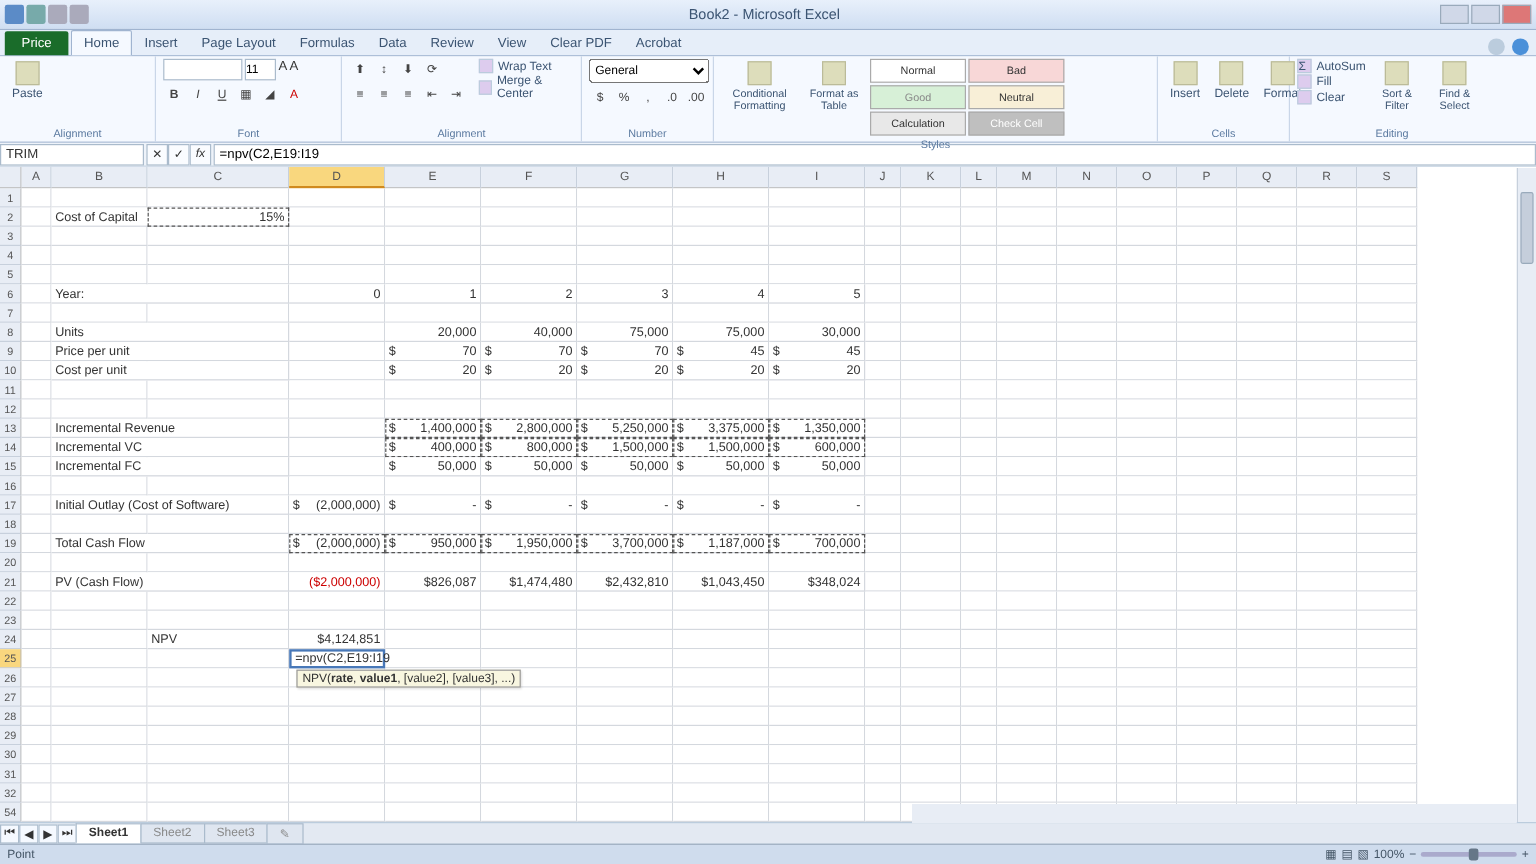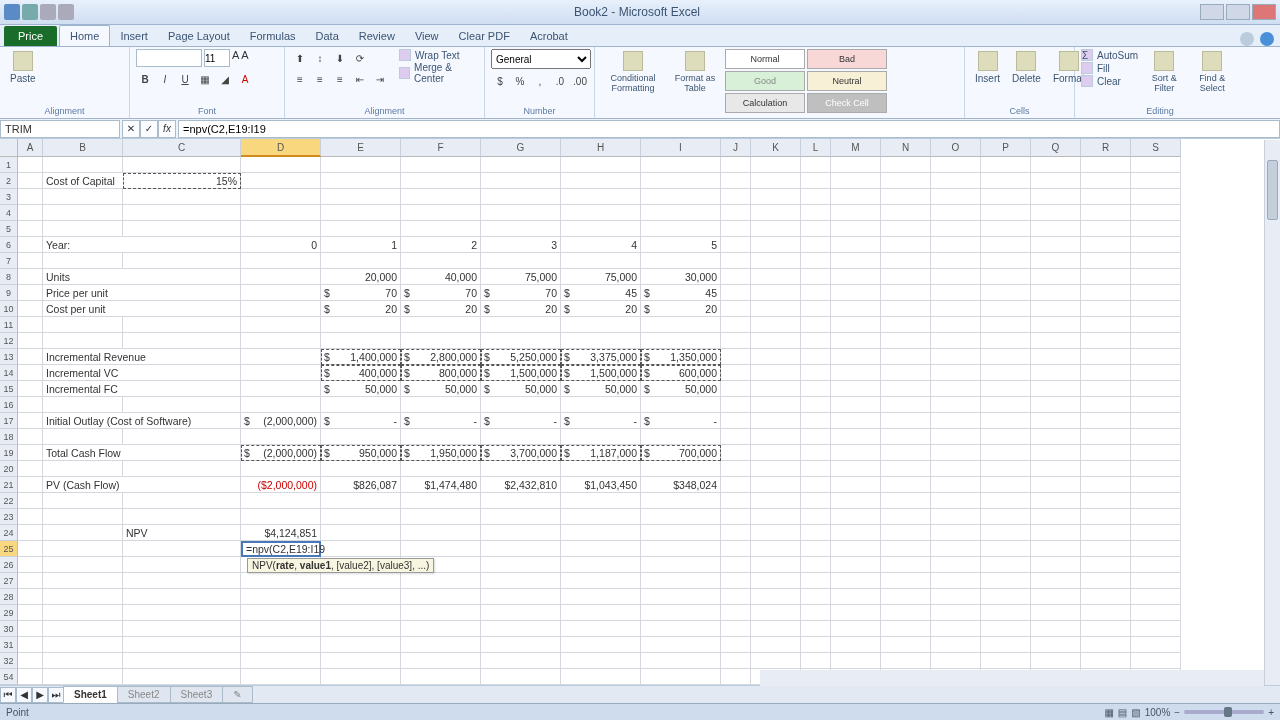--- a/index.html
+++ b/index.html
@@ -215,20 +215,21 @@
         </div>
       <div class="styles-gallery">
         <div class="style-cell normal">Normal</div>
         <div class="style-cell bad">Bad</div>
         <div class="style-cell good">Good</div>
         <div class="style-cell neutral">Neutral</div>
         <div class="style-cell calc">Calculation</div>
         <div class="style-cell check">Check Cell</div>
       </div>
     </div>
+    <div class="group-label">Styles</div>
   </div>
   <div class="group" style="width:110px">
     <div class="group-body">
       <div class="bigbtn">
           <div class="ico"></div>
           <span>Insert</span>
         </div>
       <div class="bigbtn">
           <div class="ico"></div>
           <span>Delete</span>

